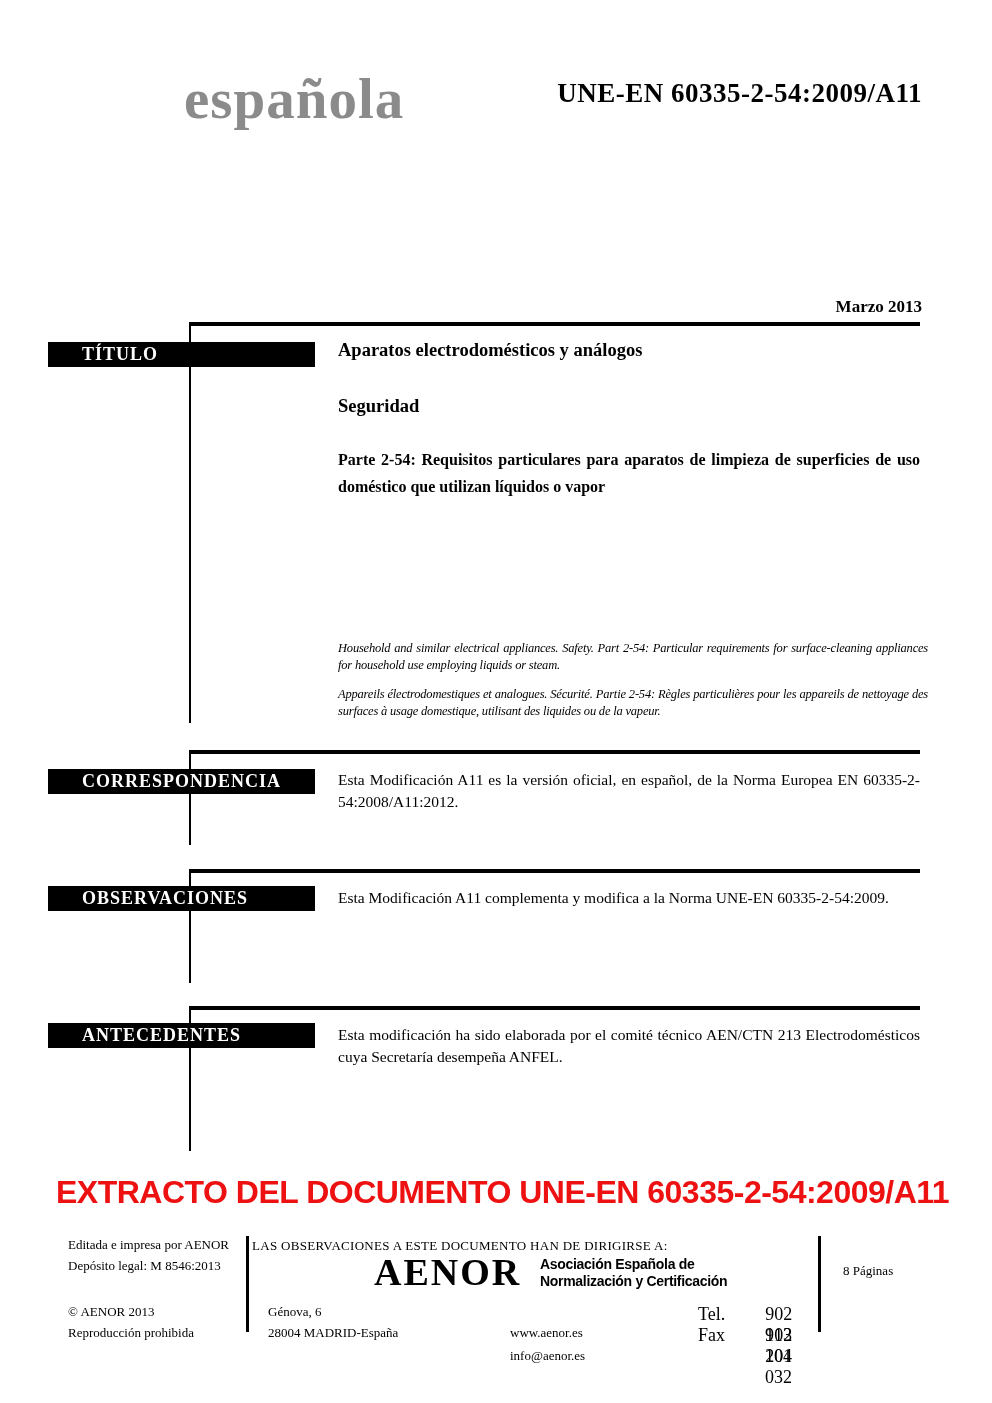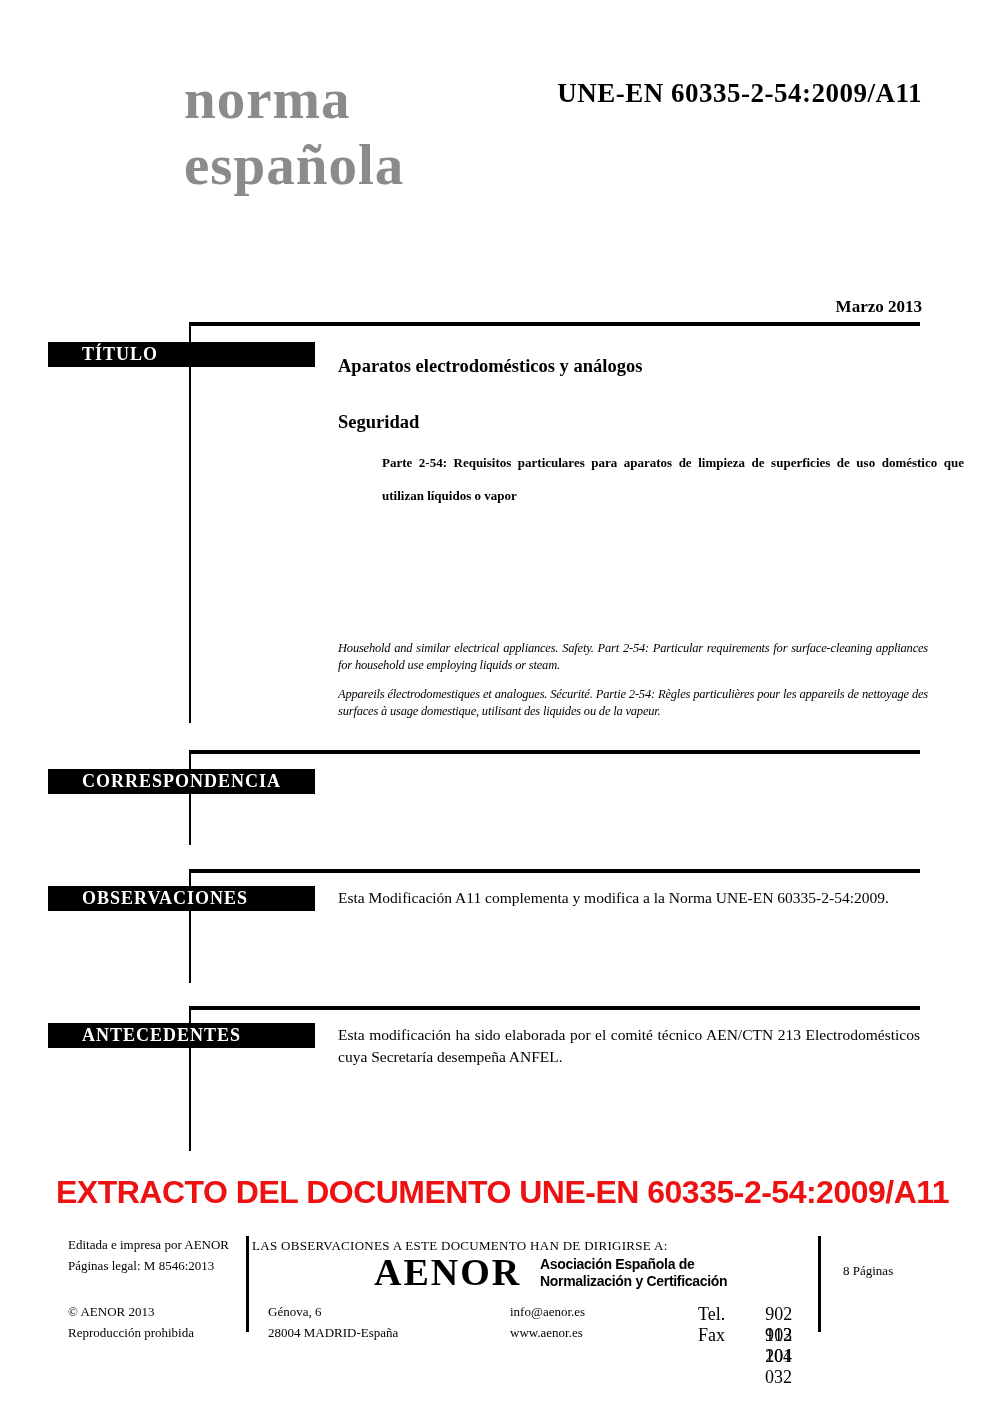--- a/index.html
+++ b/index.html
@@ -32,24 +32,24 @@
   .hline { position: absolute; left: 189px; width: 731px; height: 4px; background: #000; }
   .vline { position: absolute; left: 189px; width: 2px; background: #000; }
   
   .label-bar {
     position: absolute; left: 48px; width: 267px; height: 25px;
     background: #000; color: #fff;
     font-size: 18px; font-weight: bold; letter-spacing: 1px;
     line-height: 25px; padding-left: 34px;
   }
   
-  .t-line { position: absolute; left: 338px; width: 584px; font-size: 18.5px; font-weight: bold; margin-top: 16px; }
+  .t-line { position: absolute; left: 338px; width: 584px; font-size: 18.5px; font-weight: bold; }
   .t-para {
     position: absolute; left: 338px; top: 446px; width: 582px;
-    font-size: 13px; font-weight: bold; line-height: 33px; text-align: justify; margin-left: 44px;
+    font-size: 16px; font-weight: bold; line-height: 27px; text-align: justify;
   }
   .lang {
     position: absolute; left: 338px; width: 590px;
     font-size: 12.5px; font-style: italic; line-height: 17px;
     text-align: justify; letter-spacing: -0.2px;
   }
   .body-text {
     position: absolute; left: 338px; width: 582px;
     font-size: 15.5px; line-height: 22px; text-align: justify;
   }
@@ -79,21 +79,20 @@
   }
   .f-row { position: absolute; left: 698px; width: 108px; display: flex; justify-content: flex-start; font-size: 18px; gap: 40px; }
   .f-pages { position: absolute; left: 843px; top: 1263px; font-size: 13px; }
 </style>
 </head>
 <body>
 
 <div class="page">
 
   <div class="logo">
-    <div>norma</div>
     <div>española</div>
   </div>
   <div class="doc-number">UNE-EN 60335-2-54:2009/A11</div>
   <div class="date">Marzo 2013</div>
 
   <div class="hline" style="top:322px"></div>
   <div class="vline" style="top:322px; height:401px"></div>
   <div class="label-bar" style="top:342px">
     <span>TÍTULO</span>
   </div>
@@ -101,20 +100,21 @@
   <div class="t-line" style="top:396px">Seguridad</div>
   <div class="t-para">Parte 2-54: Requisitos particulares para aparatos de limpieza de superficies de uso doméstico que utilizan líquidos o vapor</div>
   <div class="lang" style="top:640px">Household and similar electrical appliances. Safety. Part 2-54: Particular requirements for surface-cleaning appliances for household use employing liquids or steam.</div>
   <div class="lang" style="top:686px">Appareils électrodomestiques et analogues. Sécurité. Partie 2-54: Règles particulières pour les appareils de nettoyage des surfaces à usage domestique, utilisant des liquides ou de la vapeur.</div>
 
   <div class="hline" style="top:750px"></div>
   <div class="vline" style="top:750px; height:95px"></div>
   <div class="label-bar" style="top:769px">
     <span>CORRESPONDENCIA</span>
   </div>
+  <div class="body-text" style="top:769px">Esta Modificación A11 es la versión oficial, en español, de la Norma Europea EN 60335-2-54:2008/A11:2012.</div>
 
   <div class="hline" style="top:869px"></div>
   <div class="vline" style="top:869px; height:114px"></div>
   <div class="label-bar" style="top:886px">
     <span>OBSERVACIONES</span>
   </div>
   <div class="body-text" style="top:887px">Esta Modificación A11 complementa y modifica a la Norma UNE-EN 60335-2-54:2009.</div>
 
   <div class="hline" style="top:1006px"></div>
   <div class="vline" style="top:1006px; height:145px"></div>
@@ -124,35 +124,35 @@
   <div class="body-text" style="top:1024px">
     <span>Esta modificación ha sido elaborada por el comité técnico AEN/CTN 213 </span><span class="italic">Electrodomésticos</span><span> cuya Secretaría desempeña ANFEL.</span>
   </div>
 
   <div class="extracto">EXTRACTO DEL DOCUMENTO UNE-EN 60335-2-54:2009/A11</div>
 
   <div class="f-divider" style="left:246px"></div>
   <div class="f-divider" style="left:818px"></div>
 
   <div class="f-text" style="left:68px; top:1237px">Editada e impresa por AENOR</div>
-  <div class="f-text" style="left:68px; top:1258px">Páginas legal: M 8546:2013</div>
+  <div class="f-text" style="left:68px; top:1258px">Depósito legal: M 8546:2013</div>
   <div class="f-text" style="left:68px; top:1304px">© AENOR 2013</div>
   <div class="f-text" style="left:68px; top:1325px">Reproducción prohibida</div>
 
   <div class="f-notice">LAS OBSERVACIONES A ESTE DOCUMENTO HAN DE DIRIGIRSE A:</div>
   <div class="f-logo">AENOR</div>
   <div class="f-logo-sub">
     <div>Asociación Española de</div>
     <div>Normalización y Certificación</div>
   </div>
 
   <div class="f-text" style="left:268px; top:1304px">Génova, 6</div>
   <div class="f-text" style="left:268px; top:1325px">28004 MADRID-España</div>
 
-  <div class="f-text" style="left:510px; top:1304px">info@aenor.es</div>
+  <div class="f-text" style="left:510px; top:1348px">info@aenor.es</div>
   <div class="f-text" style="left:510px; top:1325px">www.aenor.es</div>
 
   <div class="f-row" style="top:1304px">
     <span>Tel.</span>
     <span>902 102 201</span>
   </div>
   <div class="f-row" style="top:1325px">
     <span>Fax</span>
     <span>913 104 032</span>
   </div>

